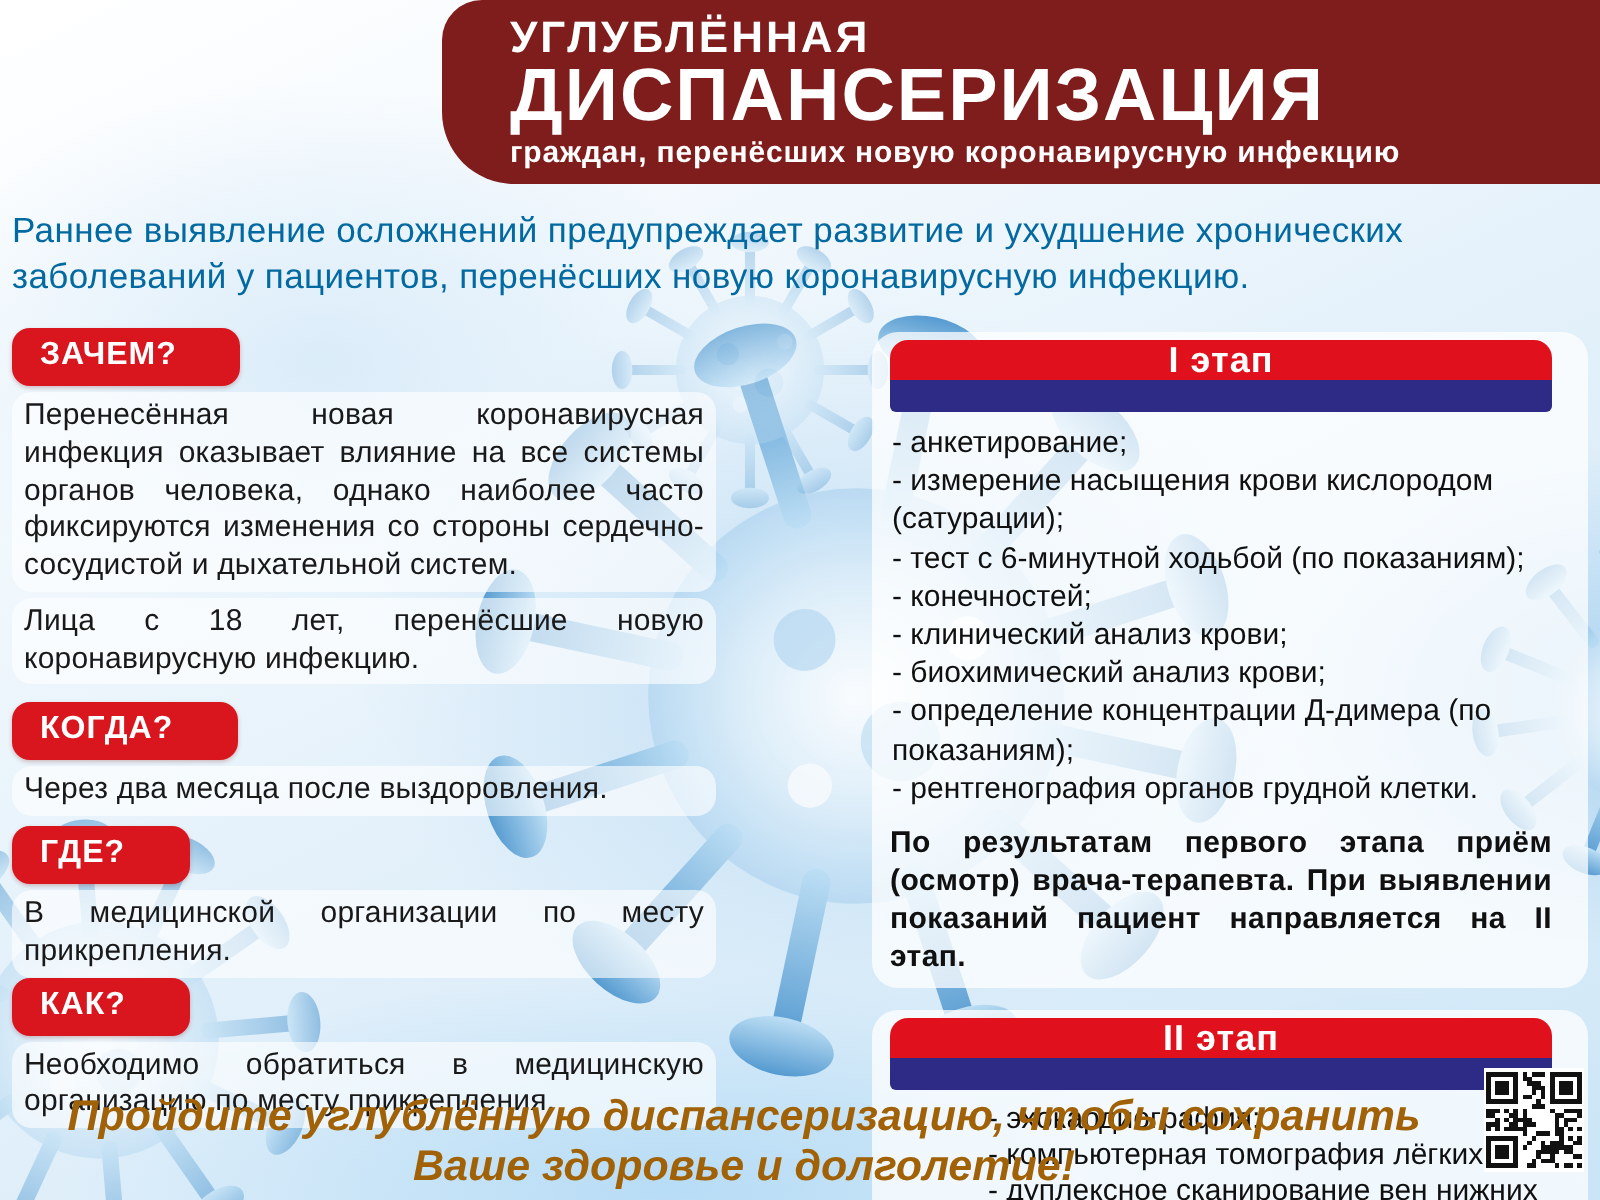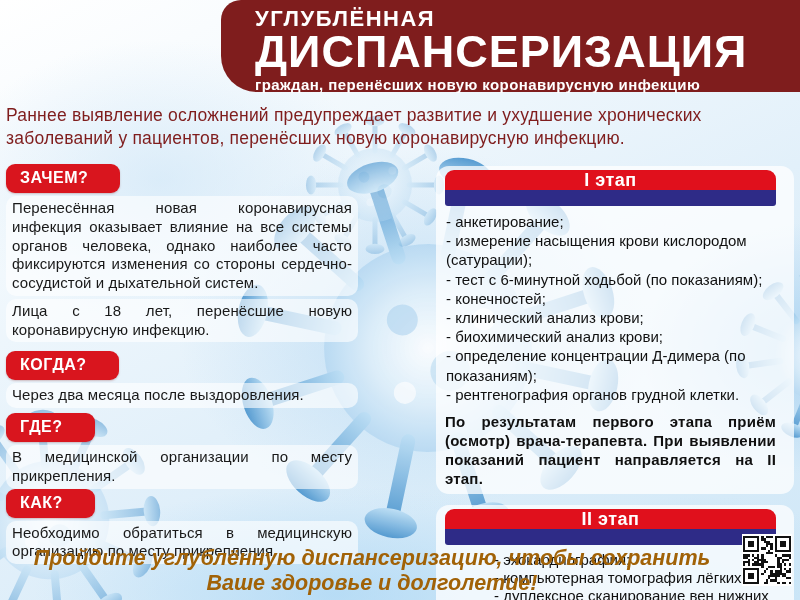--- a/index.html
+++ b/index.html
@@ -22,26 +22,26 @@
   .v-right{left:728px;top:255px;width:190px;height:200px;opacity:.95;transform:rotate(-8deg);}
   .v-bl{left:-70px;top:400px;width:240px;height:240px;opacity:.55;transform:rotate(25deg);}
   .v-top{left:300px;top:110px;width:150px;height:150px;opacity:.35;}
 
   .banner{
     position:absolute;left:221px;top:0;width:579px;height:92px;z-index:3;
     background:#7f1d1d;border-radius:20px 0 0 36px;
     color:#fff;box-sizing:border-box;padding:7px 0 0 34px;
   }
   .banner-line1{font-size:22px;font-weight:bold;letter-spacing:1.5px;line-height:1.1;}
-  .banner-line2{font-size:45px;font-weight:bold;letter-spacing:1px;line-height:1.0;margin-top:-2px;}
+  .banner-line2{font-size:37px;font-weight:bold;letter-spacing:1px;line-height:1.0;margin-top:-2px;}
   .banner-line3{font-size:15px;font-weight:bold;letter-spacing:.4px;margin-top:2px;}
 
   .intro{
     position:absolute;left:6px;top:104px;width:724px;z-index:3;
-    font-size:17.5px;line-height:1.34;color:#7f1d1d;letter-spacing:.2px;
+    font-size:17.5px;line-height:1.34;color:#0369a1;letter-spacing:.2px;
   }
 
   .faq{position:absolute;left:6px;top:164px;width:352px;z-index:3;}
   .qbtn{
     display:inline-block;background:#d9151e;color:#fff;font-weight:bold;
     font-size:16px;line-height:1;padding:6px 32px 7px 14px;border-radius:9px;
     letter-spacing:.5px;box-shadow:0 1px 2px rgba(120,20,20,.25);cursor:default;
   }
   .qtext{
     background:rgba(255,255,255,.62);border-radius:10px;

